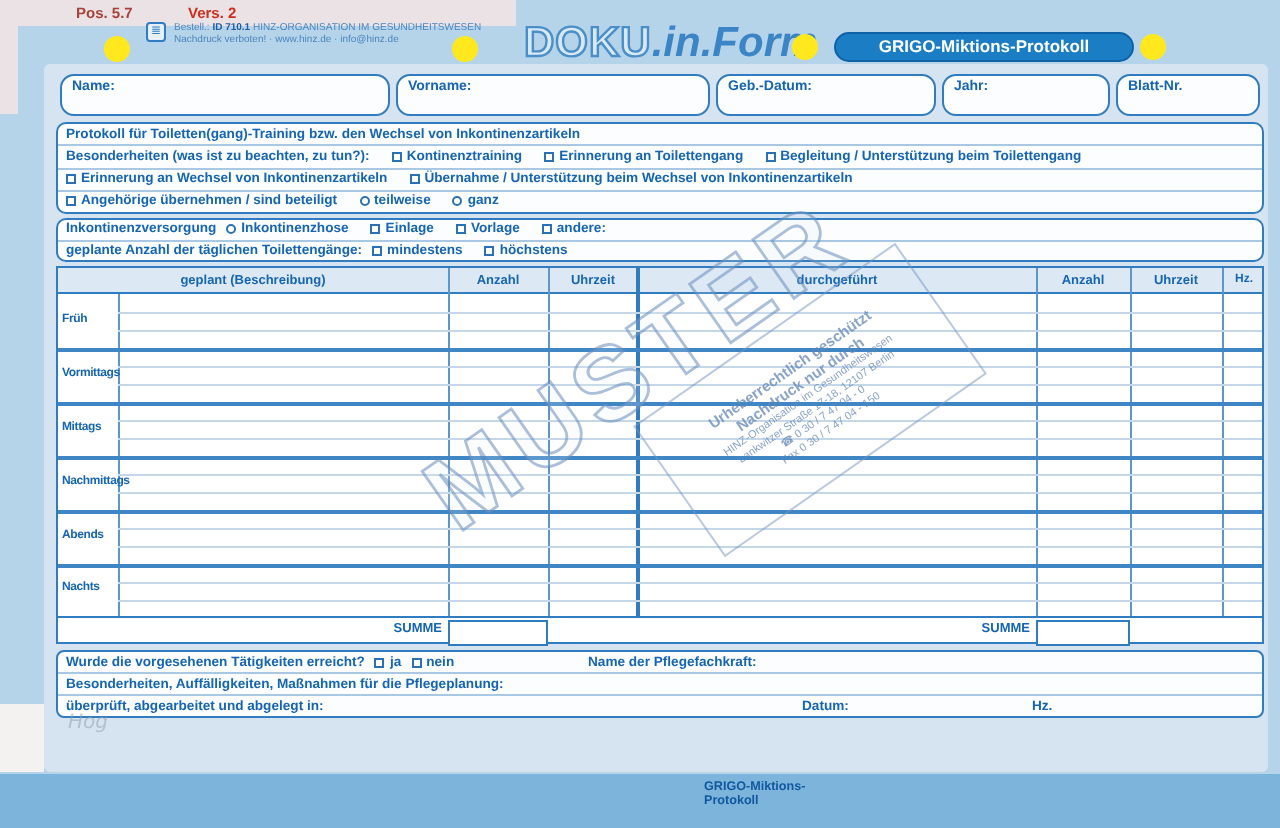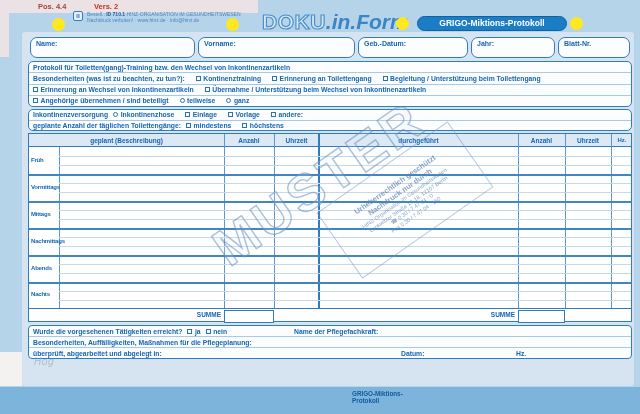--- a/index.html
+++ b/index.html
@@ -73,21 +73,21 @@
 </style>
 </head>
 <body>
 
 <div id="page">
 
   <div class="abs scan-strip-top"></div>
   <div class="abs scan-strip-left"></div>
   <div class="abs scan-corner-bl"></div>
 
-  <span class="abs pos-label">Pos. 4.4</span>
+  <span class="abs pos-label">Pos. 5.7</span>
   <span class="abs vers-label">Vers. 2</span>
   <div class="abs pub-logo">≣</div>
   <div class="abs pub-text">
     <div><span>Bestell.:</span>
       <b>ID 710.1</b>
       <span>HINZ-ORGANISATION IM GESUNDHEITSWESEN</span></div>
     <div>Nachdruck verboten! · www.hinz.de · info@hinz.de</div>
   </div>
   <div class="abs brand">
     <span class="doku">DOKU</span><span class="inform">.in.Form</span>

